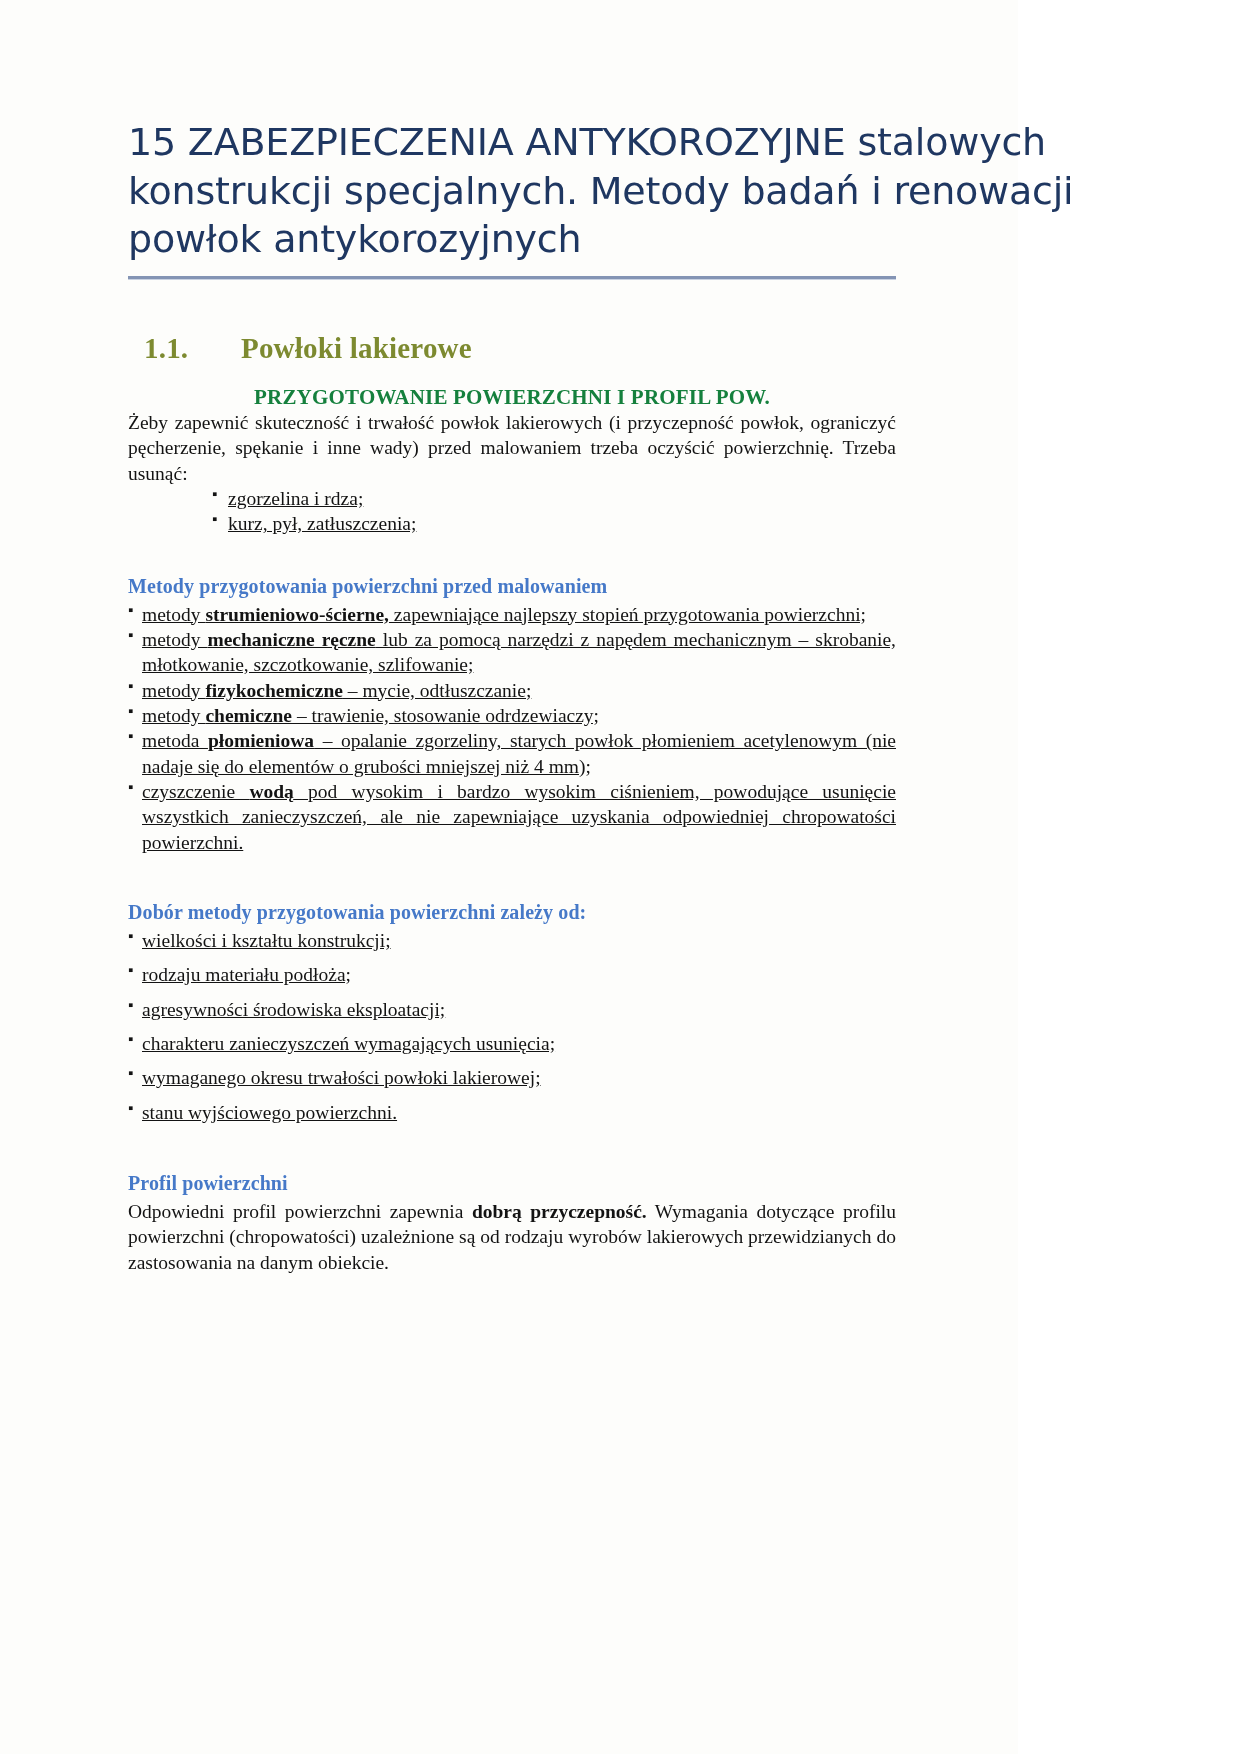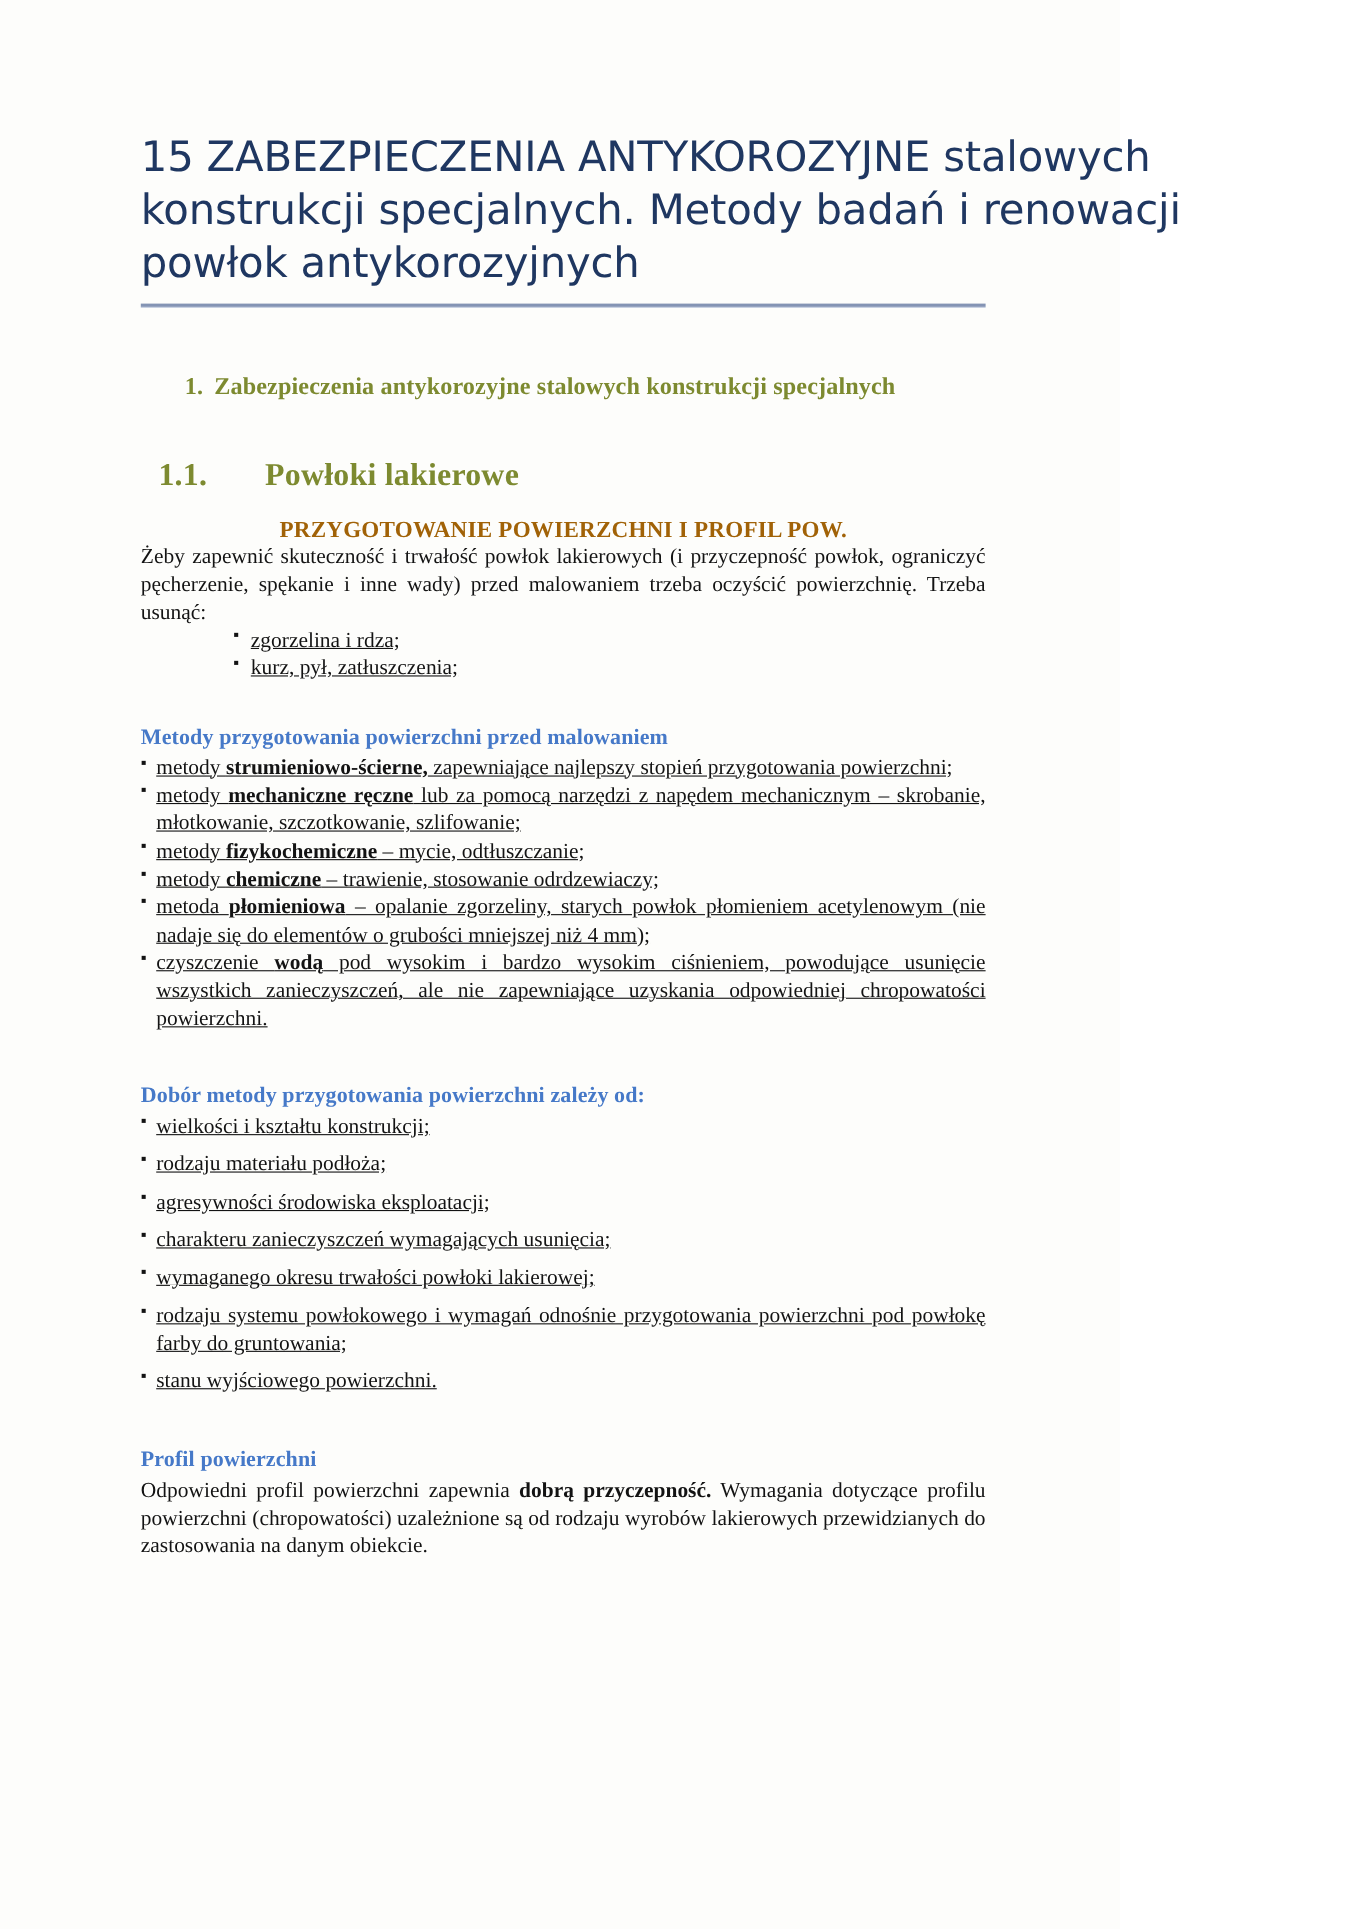--- a/index.html
+++ b/index.html
@@ -82,21 +82,21 @@
     color: #7f8a3e;
     letter-spacing: 0.1px;
   }
 
   
   .h-blue-center {
     margin: 20px 0 0 0;
     text-align: center;
     font-size: 21px;
     font-weight: bold;
-    color: #a16207;
+    color: #15803d;
     letter-spacing: 0.2px;
   }
   .h-blue {
     margin: 12px 0 4px 0;
     font-size: 20px;
     font-weight: bold;
     color: #4679c8;
     letter-spacing: 0.1px;
   }
 
@@ -150,23 +150,20 @@
     <span class="ln stretch">
       <span>15  ZABEZPIECZENIA  ANTYKOROZYJNE  stalowych</span>
     </span>
     <span class="ln stretch">
       <span>konstrukcji  specjalnych.  Metody  badań  i  renowacji</span>
     </span>
     <span class="ln">powłok antykorozyjnych</span>
   </h1>
   <hr class="title-rule">
 
-  <div class="h-num">
-    <span class="idx">1.</span><span>Zabezpieczenia antykorozyjne stalowych konstrukcji specjalnych</span>
-  </div>
 
   <div class="h-sub">
     <span class="idx">1.1.</span><span>Powłoki lakierowe</span>
   </div>
 
 
   <div class="h-blue-center">PRZYGOTOWANIE POWIERZCHNI I PROFIL POW.</div>
 
   <p class="body">Żeby zapewnić skuteczność i trwałość powłok lakierowych (i przyczepność powłok, ograniczyć pęcherzenie, spękanie i inne wady) przed malowaniem trzeba oczyścić powierzchnię. Trzeba usunąć:</p>
 
@@ -191,21 +188,20 @@
   <div class="gap-lg"></div>
 
   <div class="h-blue">Dobór metody przygotowania powierzchni zależy od:</div>
 
   <ul class="sq wide loose">
     <li>wielkości i kształtu konstrukcji;</li>
     <li>rodzaju materiału podłoża;</li>
     <li>agresywności środowiska eksploatacji;</li>
     <li>charakteru zanieczyszczeń  wymagających usunięcia;</li>
     <li>wymaganego okresu trwałości powłoki lakierowej;</li>
-    <li>rodzaju systemu powłokowego i wymagań  odnośnie przygotowania powierzchni pod powłokę farby do gruntowania;</li>
     <li>stanu wyjściowego powierzchni.</li>
   </ul>
 
   <div class="gap-md"></div>
 
   <div class="h-blue">Profil powierzchni</div>
 
   <p class="body"><span>Odpowiedni profil powierzchni zapewnia </span><b>dobrą  przyczepność.</b><span> Wymagania dotyczące profilu powierzchni (chropowatości) uzależnione są  od rodzaju wyrobów lakierowych przewidzianych do zastosowania na danym obiekcie.</span></p>
 
 </div>

